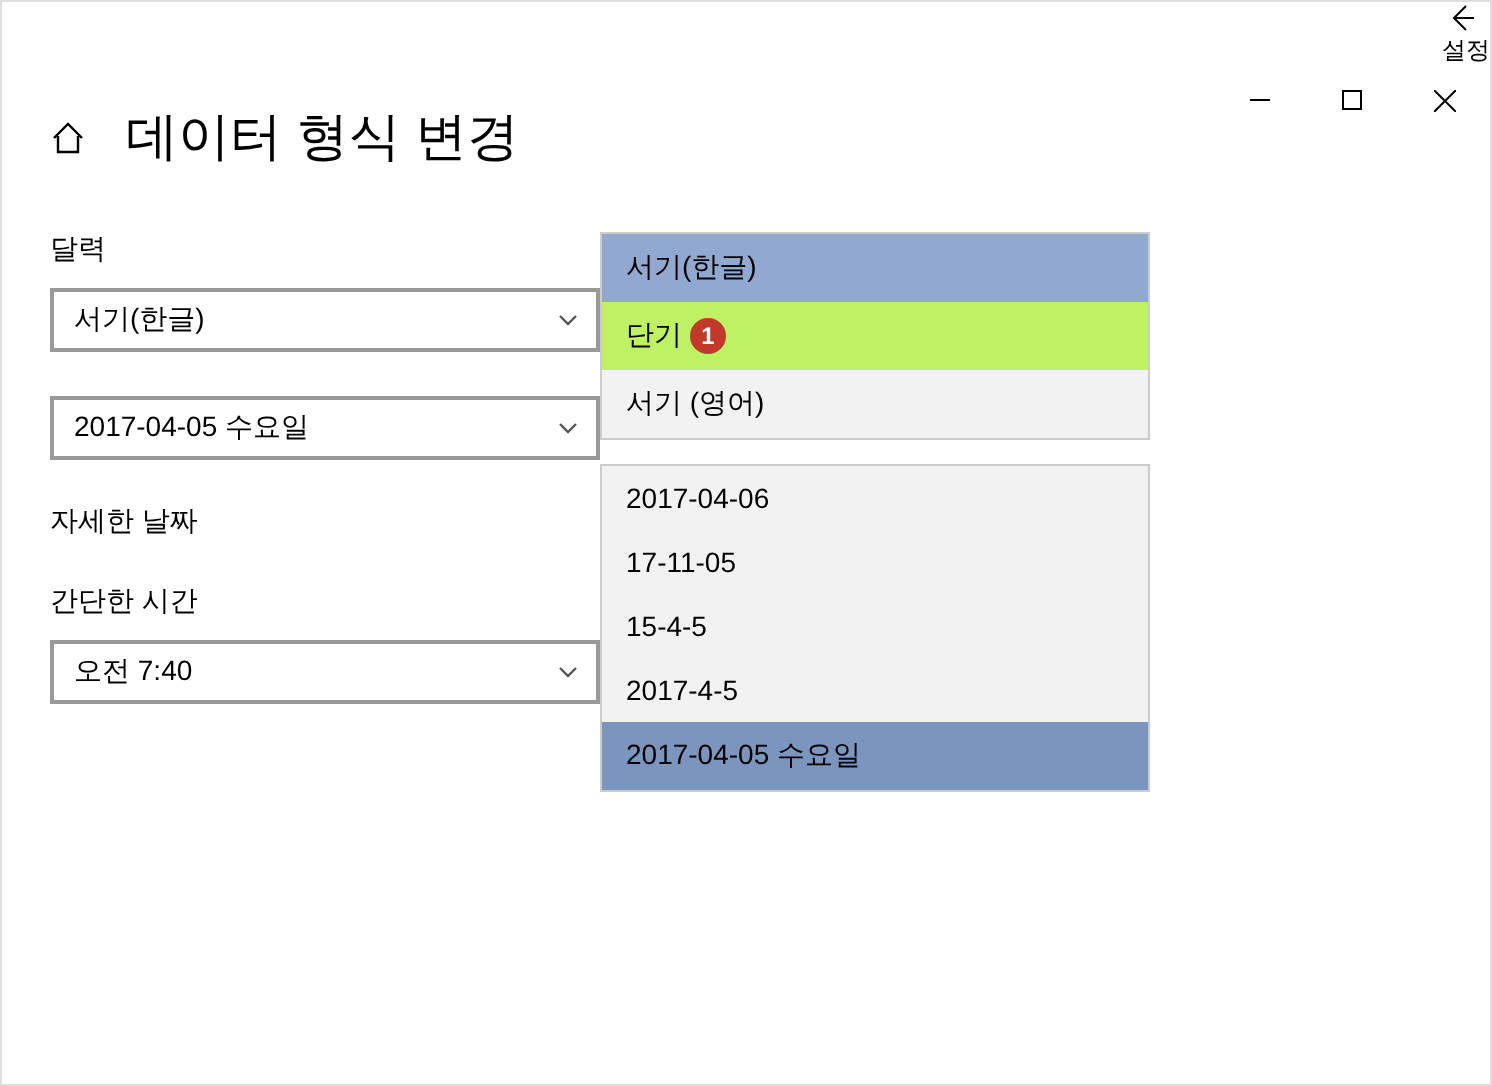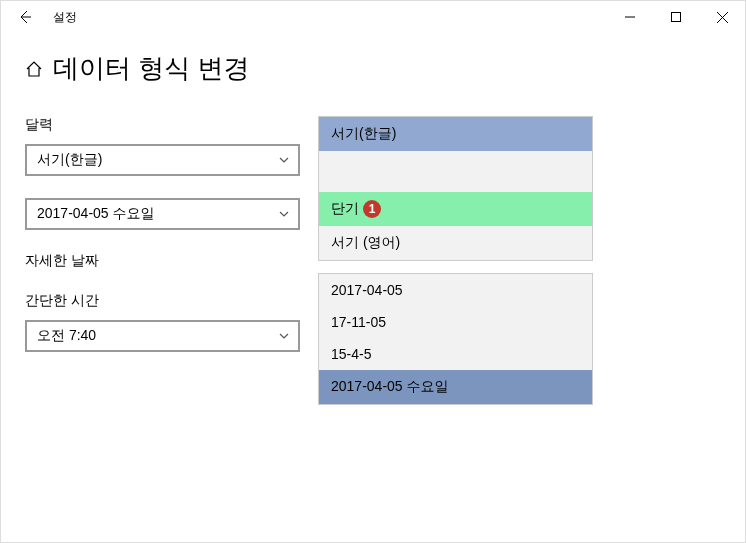--- a/index.html
+++ b/index.html
@@ -10,23 +10,24 @@
     }
     body {
       background: #ffffff;
       width: 746px;
       height: 543px;
       overflow: hidden;
       border: 1px solid #ddd;
     }
     .titlebar {
       display: flex;
-      align-items: center;
+      align-items: flex-end;
       height: 32px;
       padding: 0 0 0 10px;
+      flex-direction: column;
     }
     .back-btn {
       width: 28px;
       height: 28px;
       display: flex;
       align-items: center;
       justify-content: center;
       cursor: pointer;
     }
     .app-title {
@@ -46,35 +47,34 @@
       justify-content: center;
       cursor: pointer;
     }
     .content {
       padding: 18px 24px 0 24px;
       position: relative;
     }
     .page-header {
       display: flex;
       align-items: center;
-      gap: 10px;
+      gap: 20px;
       margin-bottom: 30px;
     }
     .home-icon-wrap {
       display: flex;
       align-items: center;
     }
     .page-title {
       font-size: 26px;
       font-weight: 400;
       color: #000;
     }
     .form-region {
       display: flex;
-      gap: 18px;
     }
     .form-col {
       width: 275px;
     }
     .field-group {
       margin-bottom: 22px;
     }
     .field-label {
       font-size: 14px;
       color: #000;
@@ -113,22 +113,21 @@
       font-size: 14px;
       cursor: pointer;
       display: flex;
       align-items: center;
       gap: 4px;
     }
     .dropdown-item.selected {
       background: #91a9d0;
     }
     .dropdown-item.hover {
-      background: #86efac;
-      margin-top: 41px;
+      background: #bef264;
     }
     .dropdown-item.selected2 {
       background: #7b95bf;
       color: #000;
     }
     .badge {
       display: inline-flex;
       align-items: center;
       justify-content: center;
       width: 18px;
@@ -233,27 +232,30 @@
           <div class="dropdown-item hover">
             <span>단기</span>
             <span class="badge">1</span>
           </div>
           <div class="dropdown-item ">
             <span>서기 (영어)</span>
           </div>
         </div>
       <div class="dropdown-list" id="shortdate-dropdown">
           <div class="dropdown-item ">
-            <span>2017-04-05</span>
+            <span>2017-04-06</span>
           </div>
           <div class="dropdown-item ">
             <span>17-11-05</span>
           </div>
           <div class="dropdown-item ">
             <span>15-4-5</span>
+          </div>
+          <div class="dropdown-item ">
+            <span>2017-4-5</span>
           </div>
           <div class="dropdown-item selected2">
             <span>2017-04-05 수요일</span>
           </div>
         </div>
     </div>
   </div>
 </div>
 
 </body></html>

